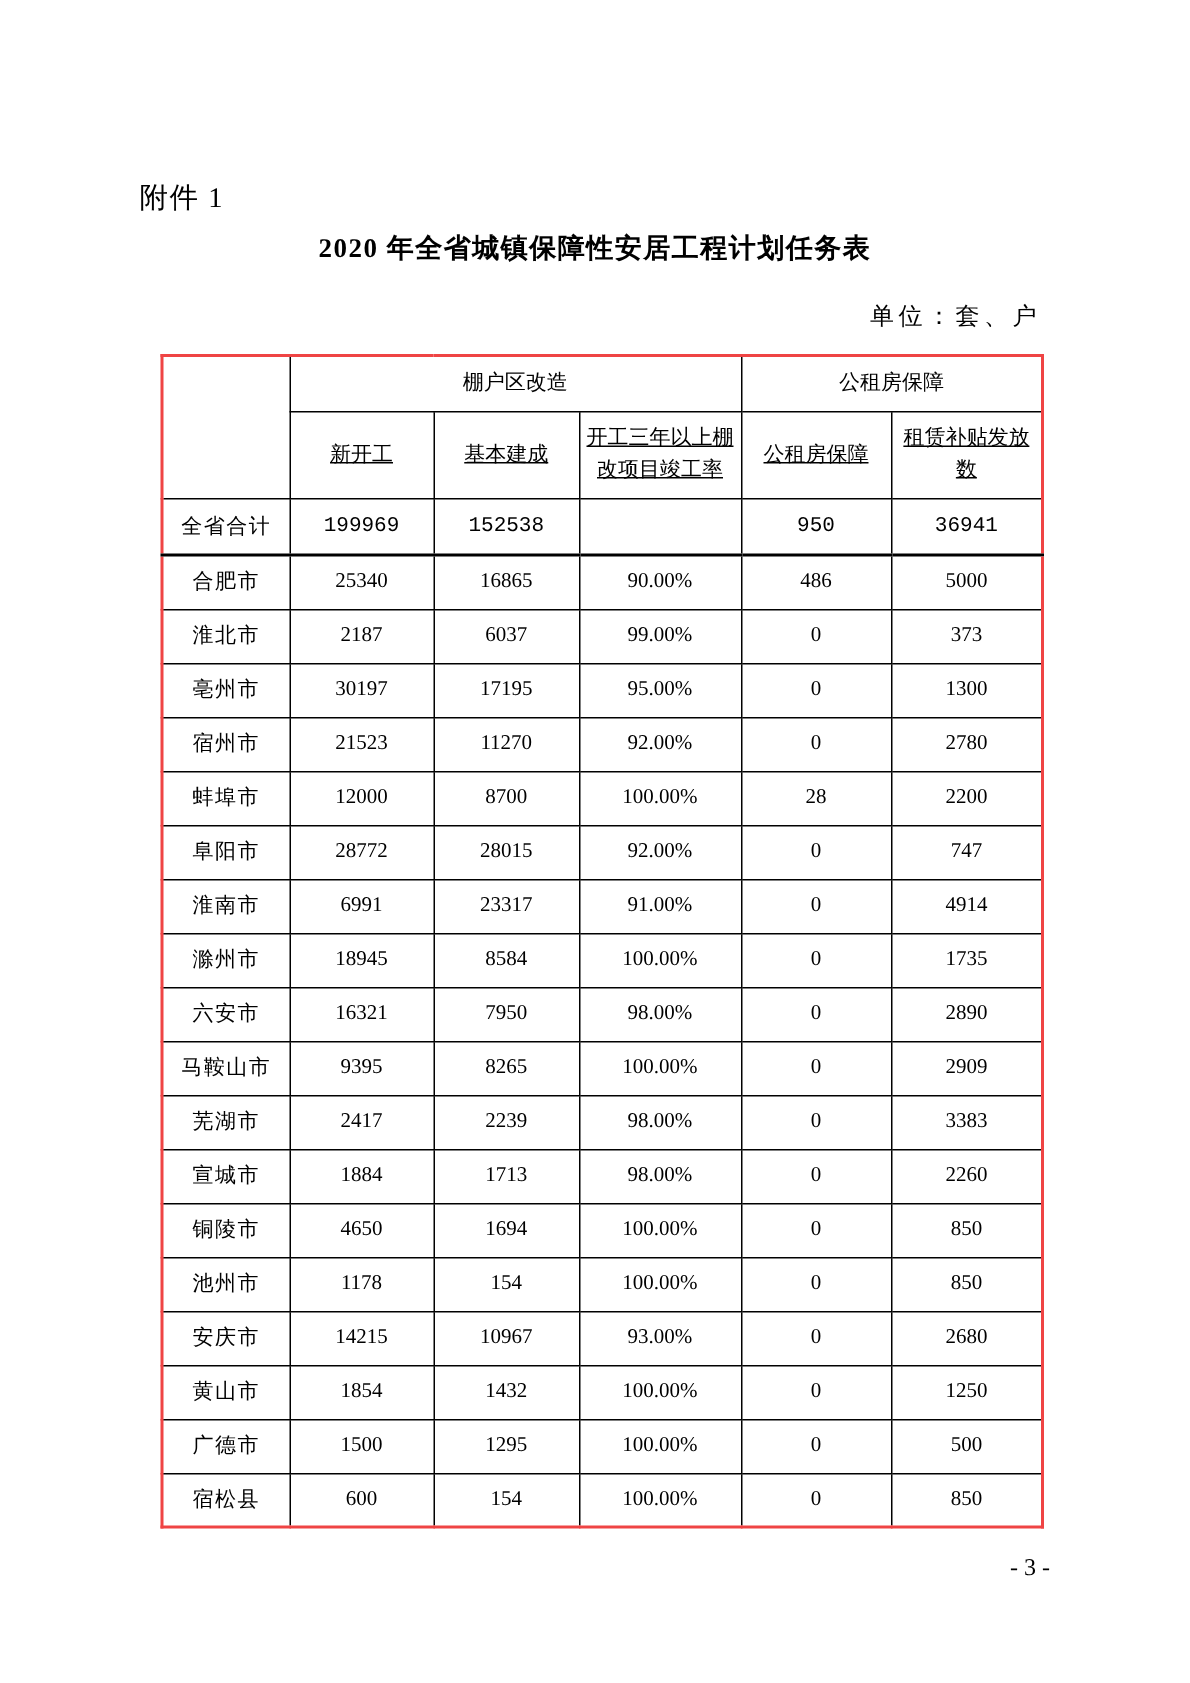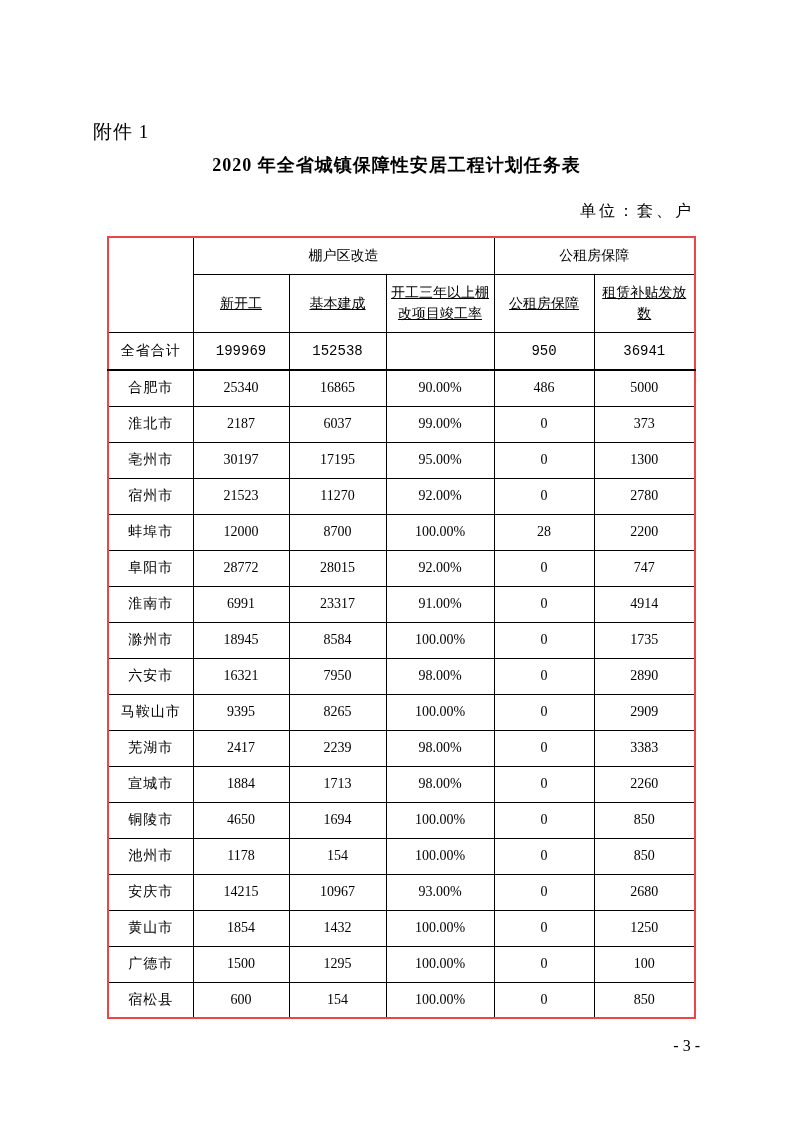--- a/index.html
+++ b/index.html
@@ -242,21 +242,21 @@
         <td>100.00%</td>
         <td>0</td>
         <td>1250</td>
       </tr>
       <tr class="data-row">
         <th class="city-cell">广德市</th>
         <td>1500</td>
         <td>1295</td>
         <td>100.00%</td>
         <td>0</td>
-        <td>100</td>
+        <td>500</td>
       </tr>
       <tr class="data-row">
         <th class="city-cell">宿松县</th>
         <td>600</td>
         <td>154</td>
         <td>100.00%</td>
         <td>0</td>
         <td>850</td>
       </tr>
     </tbody>

